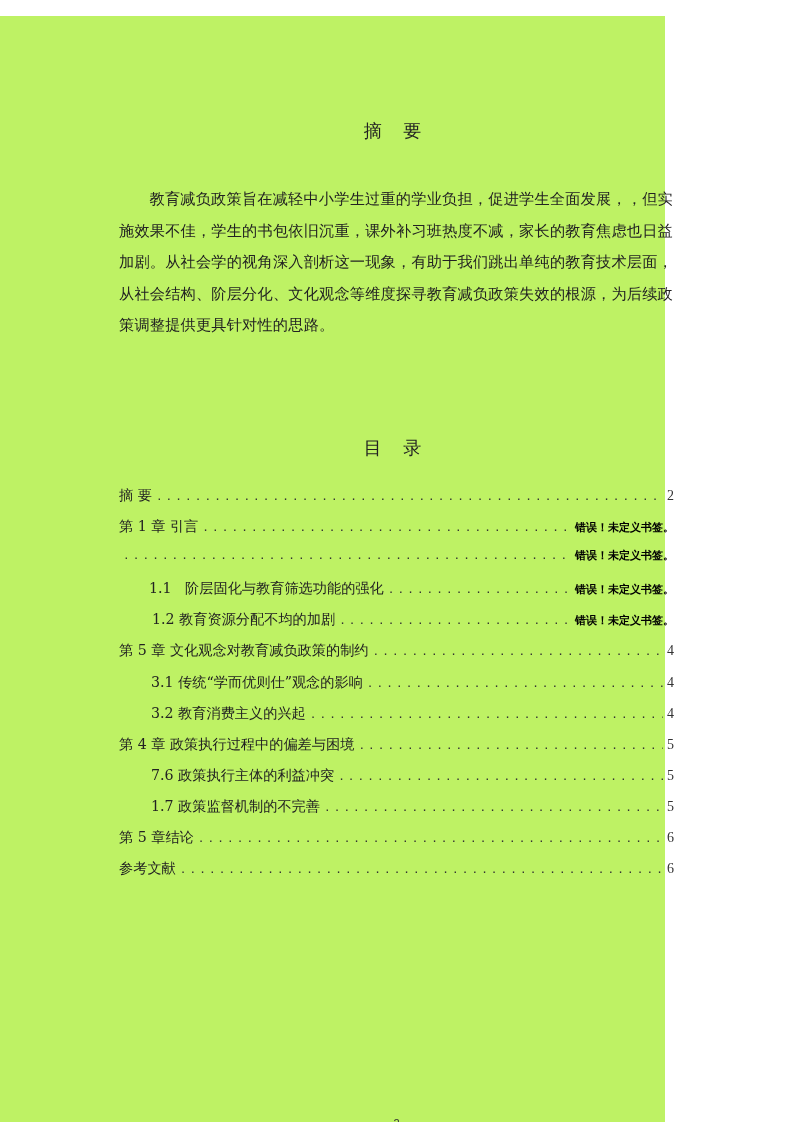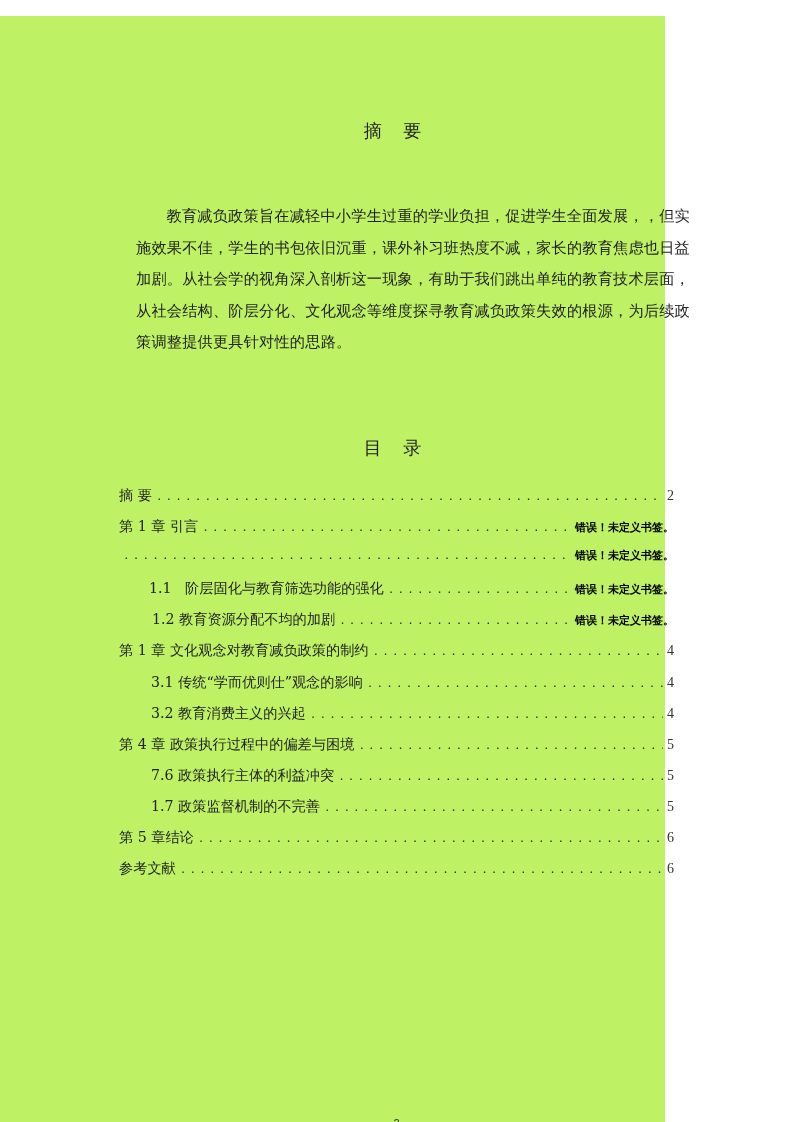--- a/index.html
+++ b/index.html
@@ -101,21 +101,21 @@
       color: #333;
     }
   </style>
 </head>
 <body>
 
 <div class="page">
 
   <div class="title title-abstract">摘 要</div>
 
-  <p class="abstract-body" style="margin:17px">教育减负政策旨在减轻中小学生过重的学业负担，促进学生全面发展，，但实施效果不佳，学生的书包依旧沉重，课外补习班热度不减，家长的教育焦虑也日益加剧。从社会学的视角深入剖析这一现象，有助于我们跳出单纯的教育技术层面，从社会结构、阶层分化、文化观念等维度探寻教育减负政策失效的根源，为后续政策调整提供更具针对性的思路。</p>
+  <p class="abstract-body" style="margin:0">教育减负政策旨在减轻中小学生过重的学业负担，促进学生全面发展，，但实施效果不佳，学生的书包依旧沉重，课外补习班热度不减，家长的教育焦虑也日益加剧。从社会学的视角深入剖析这一现象，有助于我们跳出单纯的教育技术层面，从社会结构、阶层分化、文化观念等维度探寻教育减负政策失效的根源，为后续政策调整提供更具针对性的思路。</p>
 
   <div class="title title-toc">目 录</div>
 
   <div class="toc">
     <div class="toc-row level-1">
       <span class="toc-label">摘 要</span>
       <span class="toc-dots"></span>
       <span class="toc-page">2</span>
     </div>
     <div class="toc-row level-1">
@@ -131,21 +131,21 @@
       <span class="toc-label" style="white-space:pre">1.1   阶层固化与教育筛选功能的强化</span>
       <span class="toc-dots"></span>
       <span class="toc-page error">错误！未定义书签。</span>
     </div>
     <div class="toc-row level-2" style="padding-left:33px">
       <span class="toc-label">1.2 教育资源分配不均的加剧</span>
       <span class="toc-dots"></span>
       <span class="toc-page error">错误！未定义书签。</span>
     </div>
     <div class="toc-row level-1">
-      <span class="toc-label">第 1 章  文化观念对教育减负政策的制约</span>
+      <span class="toc-label">第 5 章  文化观念对教育减负政策的制约</span>
       <span class="toc-dots"></span>
       <span class="toc-page">4</span>
     </div>
     <div class="toc-row level-2">
       <span class="toc-label">3.1 传统“学而优则仕”观念的影响</span>
       <span class="toc-dots"></span>
       <span class="toc-page">4</span>
     </div>
     <div class="toc-row level-2">
       <span class="toc-label">3.2 教育消费主义的兴起</span>

